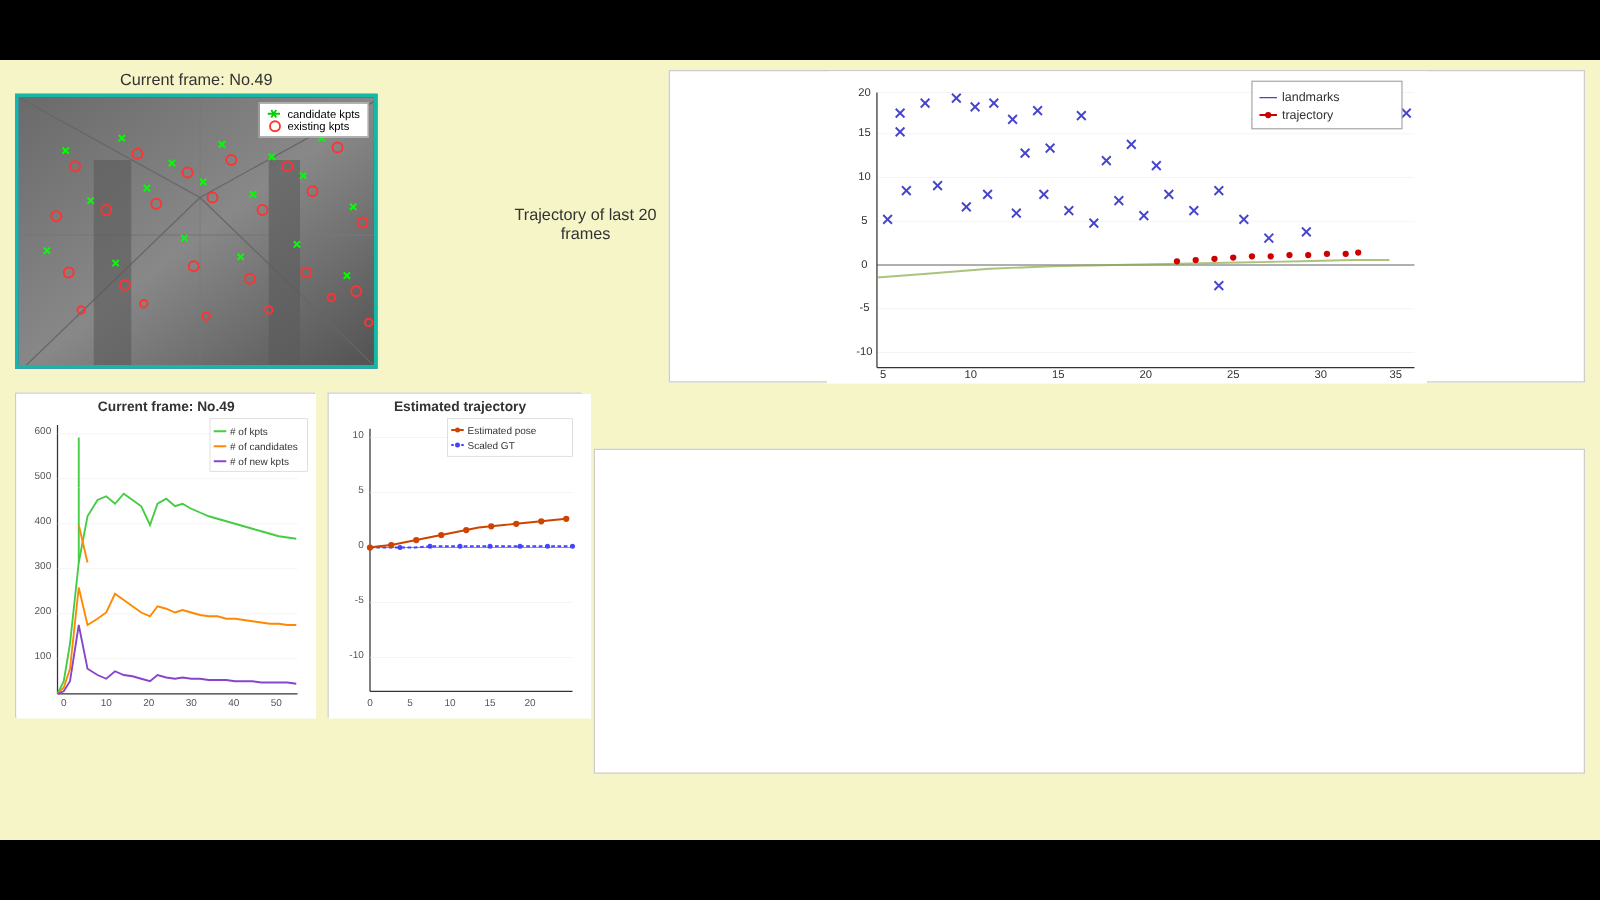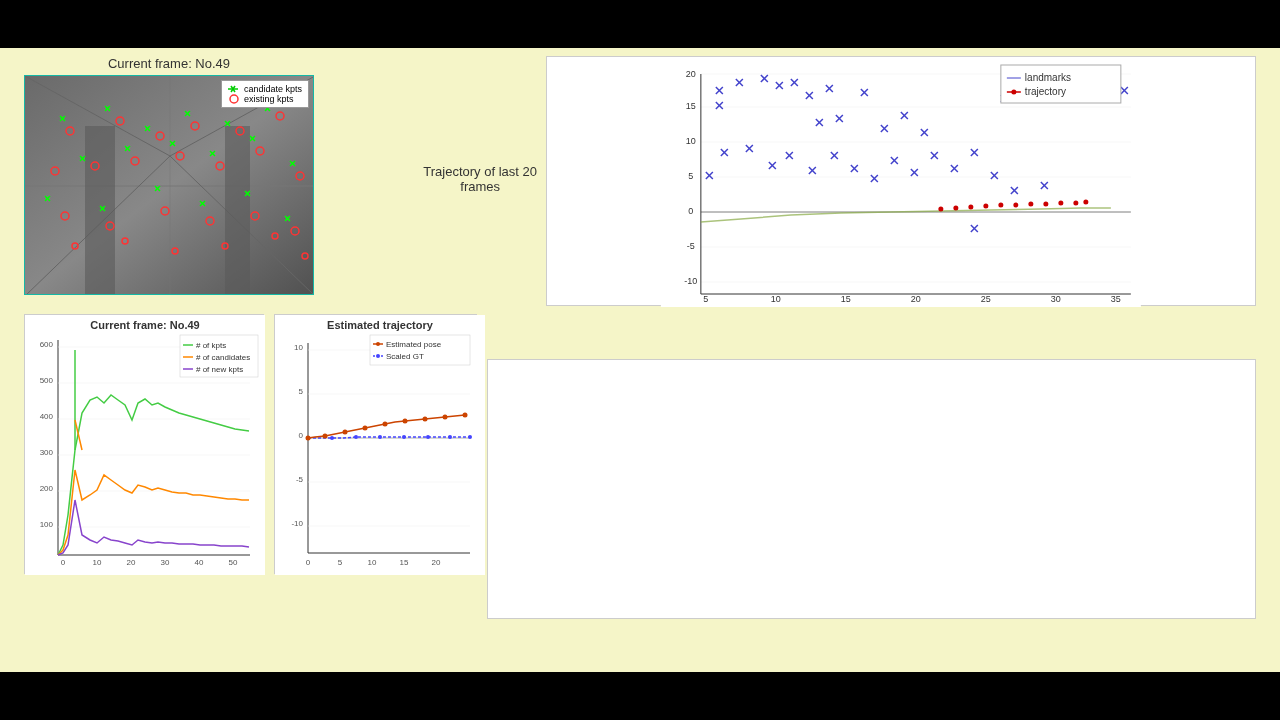--- a/index.html
+++ b/index.html
@@ -25,21 +25,21 @@
     }
     .main-content {
       position: absolute;
       top: 48px;
       left: 0;
       right: 0;
       bottom: 48px;
       background: #f5f5c8;
       display: flex;
       flex-direction: column;
-      padding: 8px 24px;
+      padding: 8px 12px;
     }
     .top-row {
       display: flex;
       flex-direction: row;
       gap: 10px;
       flex: 0 0 auto;
     }
     .bottom-row {
       display: flex;
       flex-direction: row;
@@ -57,21 +57,21 @@
       font-size: 13px;
       color: #333;
       margin-bottom: 4px;
       text-align: center;
     }
     .camera-view {
       width: 290px;
       height: 220px;
       background: #a21caf;
       position: relative;
-      border: 1px solid #14b8a6;
+      border: 3px solid #14b8a6;
       overflow: hidden;
     }
     
     .trajectory-panel {
       display: flex;
       flex-direction: row;
       align-items: center;
       flex: 1;
     }
     .trajectory-chart {

